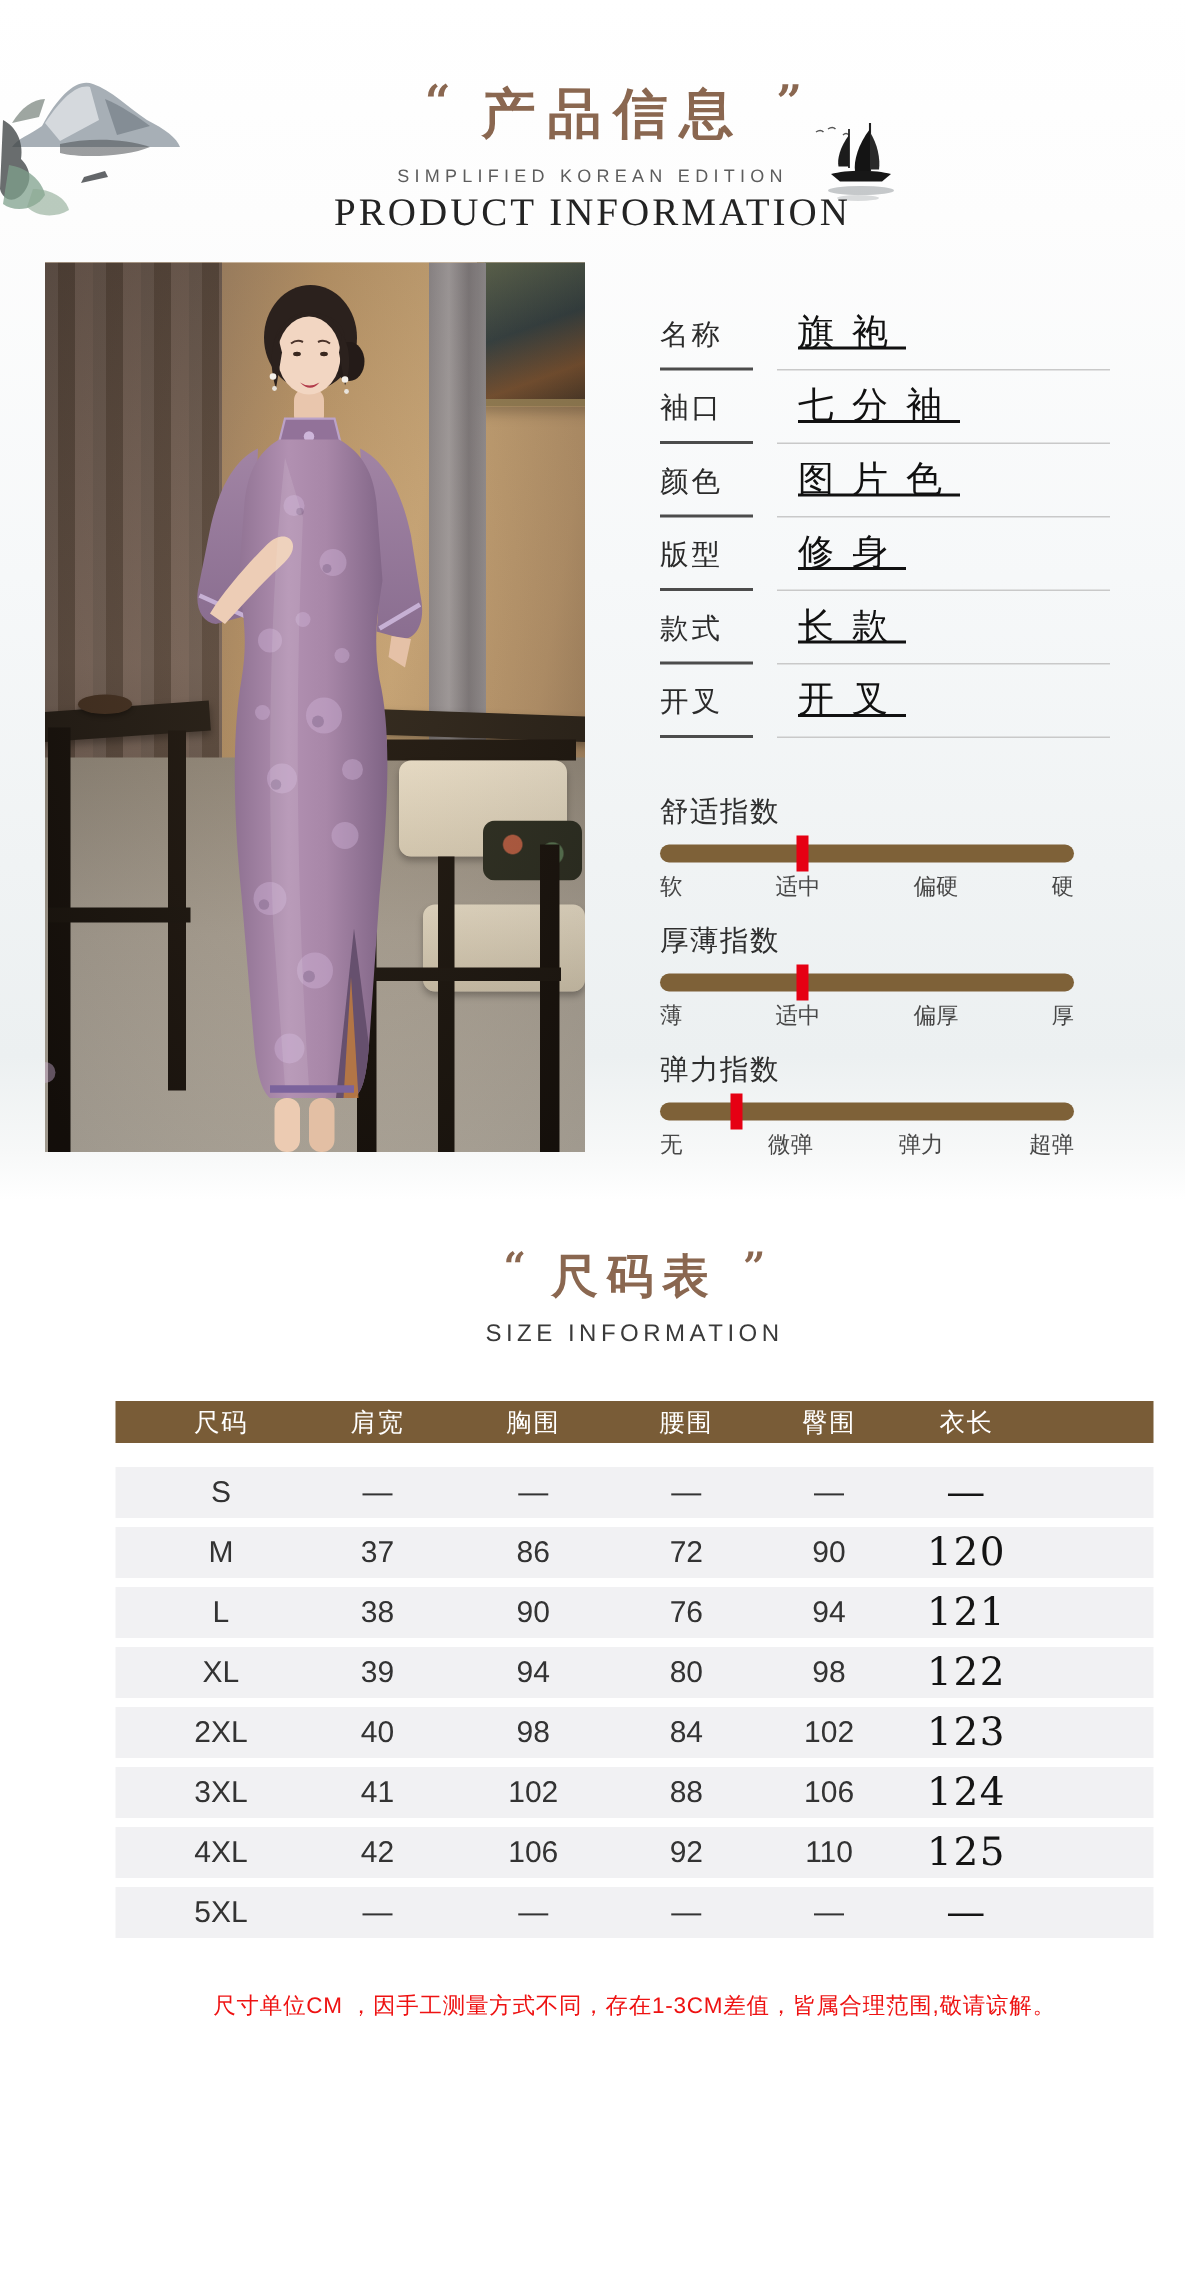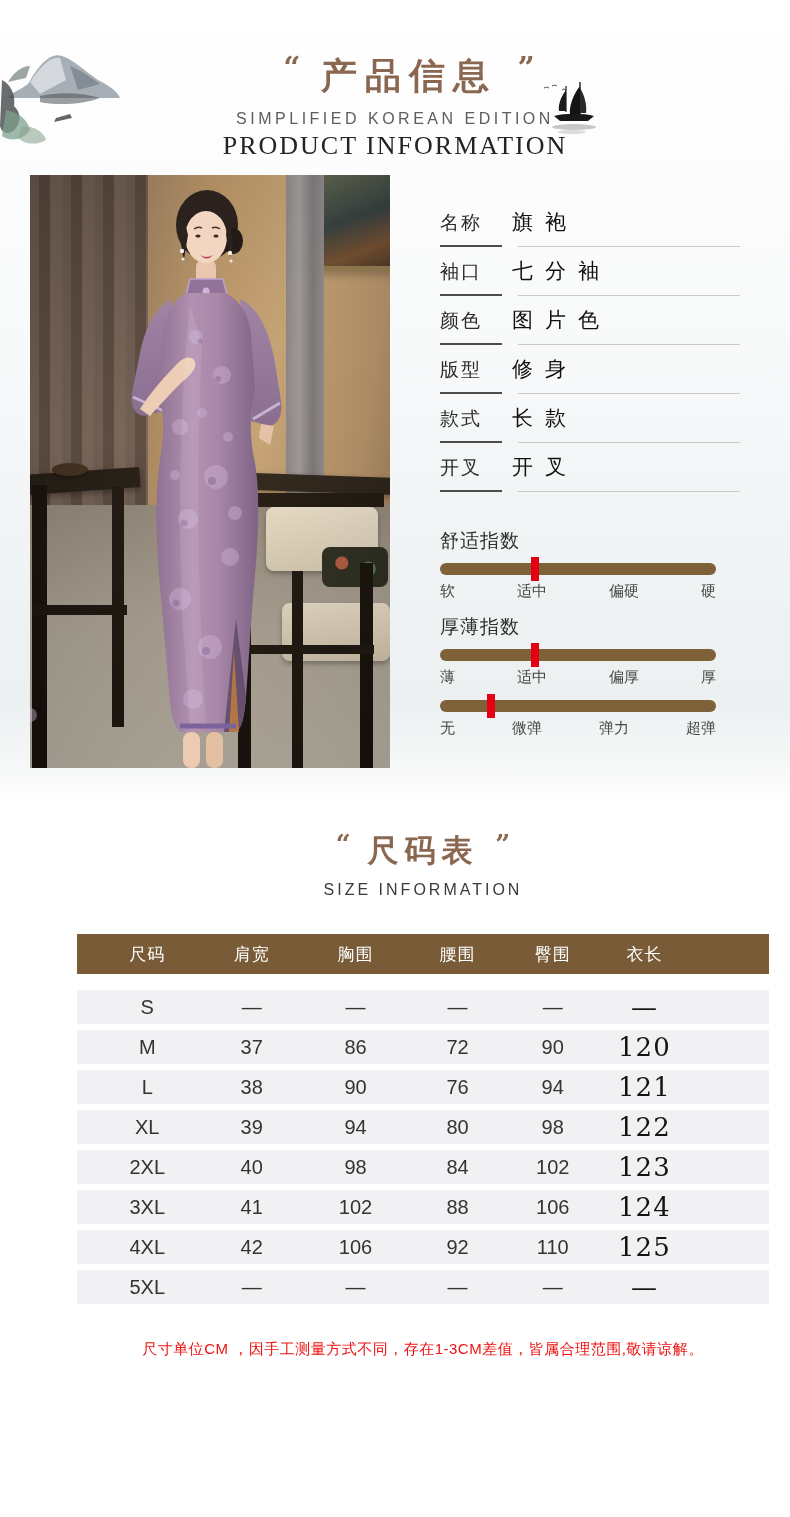--- a/index.html
+++ b/index.html
@@ -10,21 +10,21 @@
   
   .top-section{
     position:relative;width:790px;height:800px;
     background:linear-gradient(180deg,#ffffff 0%,#fdfdfd 18%,#f6f8f9 48%,#f0f3f4 72%,#ecf0f1 88%,#f7f8f8 96%,#ffffff 100%);
   }
   .ink-mountain{position:absolute;left:0;top:22px;width:150px;height:130px;}
   .ink-boat{position:absolute;left:536px;top:78px;width:72px;height:60px;}
   .main-header{position:absolute;left:0;top:52px;width:100%;text-align:center;z-index:3;}
   .title-line{font-family:"DejaVu Serif","Liberation Serif",serif;color:#8a6750;font-size:36px;letter-spacing:8px;font-weight:600;padding-left:28px;}
   .quote{font-family:"DejaVu Serif",serif;font-weight:bold;font-size:30px;letter-spacing:0;position:relative;top:-10px;color:#8a6750;}
-  .tagline{margin-top:9px;font-size:16px;letter-spacing:3.5px;color:#5d5d5d;}
+  .tagline{margin-top:9px;font-size:12px;letter-spacing:3.5px;color:#5d5d5d;}
   .subtitle-en{margin-top:3px;font-family:"Liberation Serif","DejaVu Serif",serif;font-size:26px;letter-spacing:2px;color:#232323;}
 
   
   .photo{position:absolute;left:30px;top:175px;width:360px;height:593px;overflow:hidden;background:#b29268;}
   .photo .wall{position:absolute;inset:0;background:linear-gradient(100deg,#847060 0%,#93795f 20%,#b29065 40%,#c5a476 60%,#b3926a 82%,#8d7254 100%);}
   .photo .painting{position:absolute;left:288px;top:-6px;width:84px;height:92px;border:5px solid #8d7950;box-shadow:0 4px 8px rgba(0,0,0,.25);
     background:linear-gradient(160deg,#55604b 0%,#2b3a3e 45%,#6e4a2c 75%,#3a2e22 100%);}
   .photo .gray-curtain{position:absolute;left:256px;top:0;width:38px;height:430px;
     background:linear-gradient(90deg,#83838b 0%,#9a9aa1 35%,#74747c 70%,#8b8b92 100%);opacity:.95;}
   .photo .left-curtain{position:absolute;left:0;top:0;width:118px;height:486px;
@@ -47,39 +47,39 @@
   .photo .leg-r2{position:absolute;left:262px;top:396px;width:11px;height:197px;background:#120f0b;}
   .photo .leg-r3{position:absolute;left:330px;top:388px;width:13px;height:205px;background:#0f0c09;}
   .photo .leg-rail{position:absolute;left:208px;top:470px;width:136px;height:9px;background:#14110d;}
   .photo .warmth{position:absolute;inset:0;background:radial-gradient(ellipse at 55% 35%,rgba(255,200,140,.10),rgba(40,25,15,.16) 95%);pointer-events:none;}
   .photo svg.model{position:absolute;left:0;top:0;z-index:2;}
 
   
   .right-col{position:absolute;left:440px;top:198px;width:300px;}
   .attr-row{position:relative;height:49px;}
   .attr-label{display:inline-block;width:72px;font-family:"Liberation Serif",serif;font-size:19px;color:#2b2b2b;padding-top:12px;letter-spacing:2px;}
-  .attr-value{font-family:"DejaVu Serif","Liberation Serif",serif;font-size:21px;color:#111;letter-spacing:12px;}
+  .attr-value{font-family:"DejaVu Serif","Liberation Serif",serif;font-size:24px;color:#111;letter-spacing:12px;margin-left:20px;text-decoration:underline;}
   .attr-row .dark-line{position:absolute;left:0;bottom:0;width:62px;border-bottom:2px solid #4c4c4c;}
   .attr-row .light-line{position:absolute;left:78px;right:0;bottom:0;border-bottom:1px solid #c9c9c9;}
   .index-list{margin-top:36px;}
   .index-block{margin-bottom:13px;}
   .idx-title{font-size:19px;color:#2e2e2e;letter-spacing:1px;margin-bottom:9px;}
   .idx-bar{position:relative;width:276px;height:12px;border-radius:6px;background:#7e6138;}
   .idx-marker{position:absolute;top:-6px;width:8px;height:24px;background:#e60013;}
   .idx-labels{display:flex;justify-content:space-between;width:276px;margin-top:7px;font-size:15px;color:#474747;}
 
   
   .size-section{position:relative;width:790px;padding-left:28px;}
   .size-header-block{text-align:center;padding-top:30px;}
   .size-title-line{font-family:"DejaVu Serif","Liberation Serif",serif;color:#8a6750;font-size:31px;letter-spacing:6px;font-weight:600;}
   .size-title-line .quote{font-size:26px;top:-8px;}
   .size-subtitle{margin-top:9px;font-size:16px;letter-spacing:3px;color:#3a3a3a;}
   .size-table{width:692px;margin:35px auto 0;}
   .size-head-row,.size-row{display:grid;grid-template-columns:18% 14.5% 15.5% 14% 13.5% 13% 11.5%;align-items:center;}
-  .size-head-row{height:40px;background:#795c37;color:#fff;font-size:17px;letter-spacing:1px;}
+  .size-head-row{height:28px;background:#795c37;color:#fff;font-size:17px;letter-spacing:1px;}
   .size-body{margin-top:16px;}
   .size-row{height:34px;background:#f1f1f3;margin-bottom:6px;font-size:20px;color:#333;}
   .cell{text-align:center;}
   .c0{padding-left:16px;}
   .size-row .c5{font-family:"DejaVu Serif",serif;font-size:26px;color:#141414;letter-spacing:1px;}
   .size-note{margin-top:36px;text-align:center;font-size:15px;color:#ee1212;letter-spacing:.5px;}
 </style>
 </head>
 <body>
 
@@ -278,20 +278,21 @@
     </div>
     <div class="idx-labels">
             <span>薄</span>
             <span>适中</span>
             <span>偏厚</span>
             <span>厚</span>
           </div>
   </div>
 
   <div class="index-block">
+    <div class="idx-title">弹力指数</div>
     <div class="idx-bar">
       <span class="idx-marker" style="left: 17%;"></span>
     </div>
     <div class="idx-labels">
             <span>无</span>
             <span>微弹</span>
             <span>弹力</span>
             <span>超弹</span>
           </div>
   </div>

